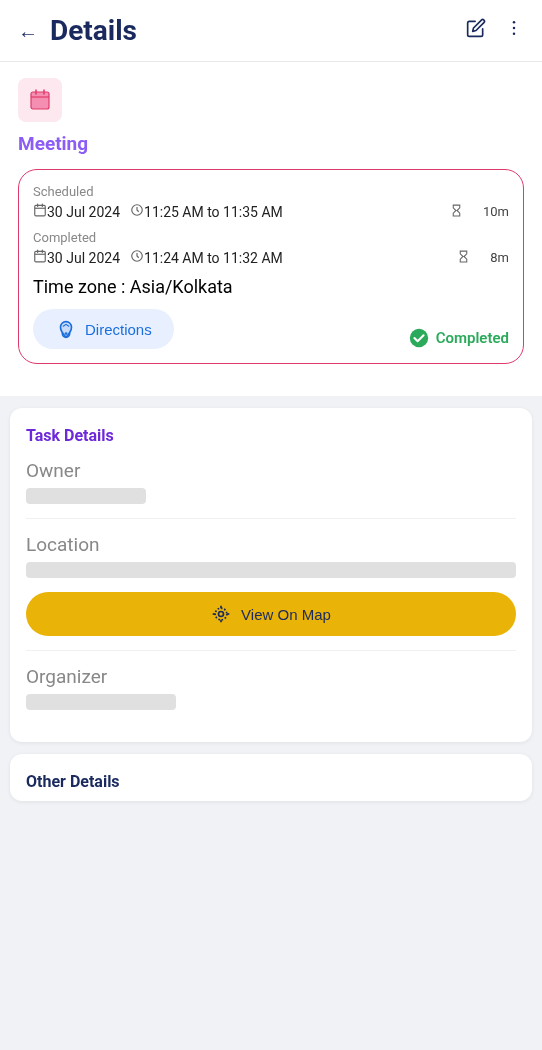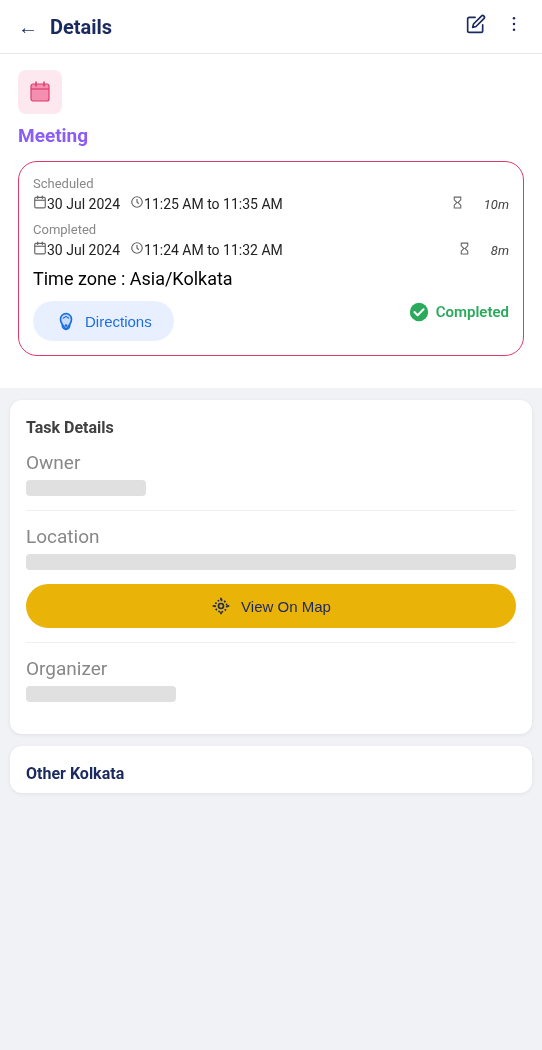--- a/index.html
+++ b/index.html
@@ -17,21 +17,21 @@
       justify-content: space-between;
       padding: 14px 18px;
       border-bottom: 1px solid #e8e8e8;
     }
     .header-left {
       display: flex;
       align-items: center;
       gap: 12px;
     }
     .header-title {
-      font-size: 20px;
+      font-size: 28px;
       font-weight: 700;
       color: #1a2a5e;
     }
     .back-arrow {
       color: #1a2a5e;
       font-size: 20px;
       cursor: pointer;
     }
     .header-right {
       display: flex;
@@ -102,36 +102,35 @@
       display: flex;
       align-items: center;
     }
     .schedule-row .icon-small {
       font-size: 14px;
       color: #666;
     }
     .schedule-row .duration {
       margin-left: auto;
       display: flex;
-      align-items: flex-end;
+      align-items: flex-start;
       gap: 20px;
       color: #444;
       font-size: 13px;
-      font-style: italic;
     }
 
     .timezone-row {
       font-size: 18px;
       color: #000000;
       margin: 6px 0 12px 0;
     }
 
     .actions-row {
       display: flex;
-      align-items: flex-start;
+      align-items: flex-end;
       justify-content: space-between;
       gap: 32px;
     }
 
     .directions-btn {
       background: #e8f0ff;
       border: none;
       border-radius: 22px;
       padding: 9px 22px;
       display: flex;
@@ -164,21 +163,21 @@
       background: #fff;
       border-radius: 12px;
       margin: 12px 10px;
       padding: 18px 16px 18px 16px;
       box-shadow: 0 1px 4px rgba(0,0,0,0.07);
     }
 
     .card-title {
       font-size: 16px;
       font-weight: 700;
-      color: #404040;
+      color: #6d28d9;
       margin-bottom: 14px;
     }
 
     .field-label {
       font-size: 19px;
       color: #888;
       margin-bottom: 6px;
     }
 
     .field-value-bar {
@@ -386,14 +385,14 @@
     </svg>
     <span>View On Map</span>
   </button>
 
   <div class="divider"></div>
   <div class="field-label">Organizer</div>
   <div class="field-value-bar medium"></div>
 </div>
 
 <div class="other-details-card">
-  <div class="other-title">Other Kolkata</div>
+  <div class="other-title">Other Details</div>
 </div>
 
 </body></html>

